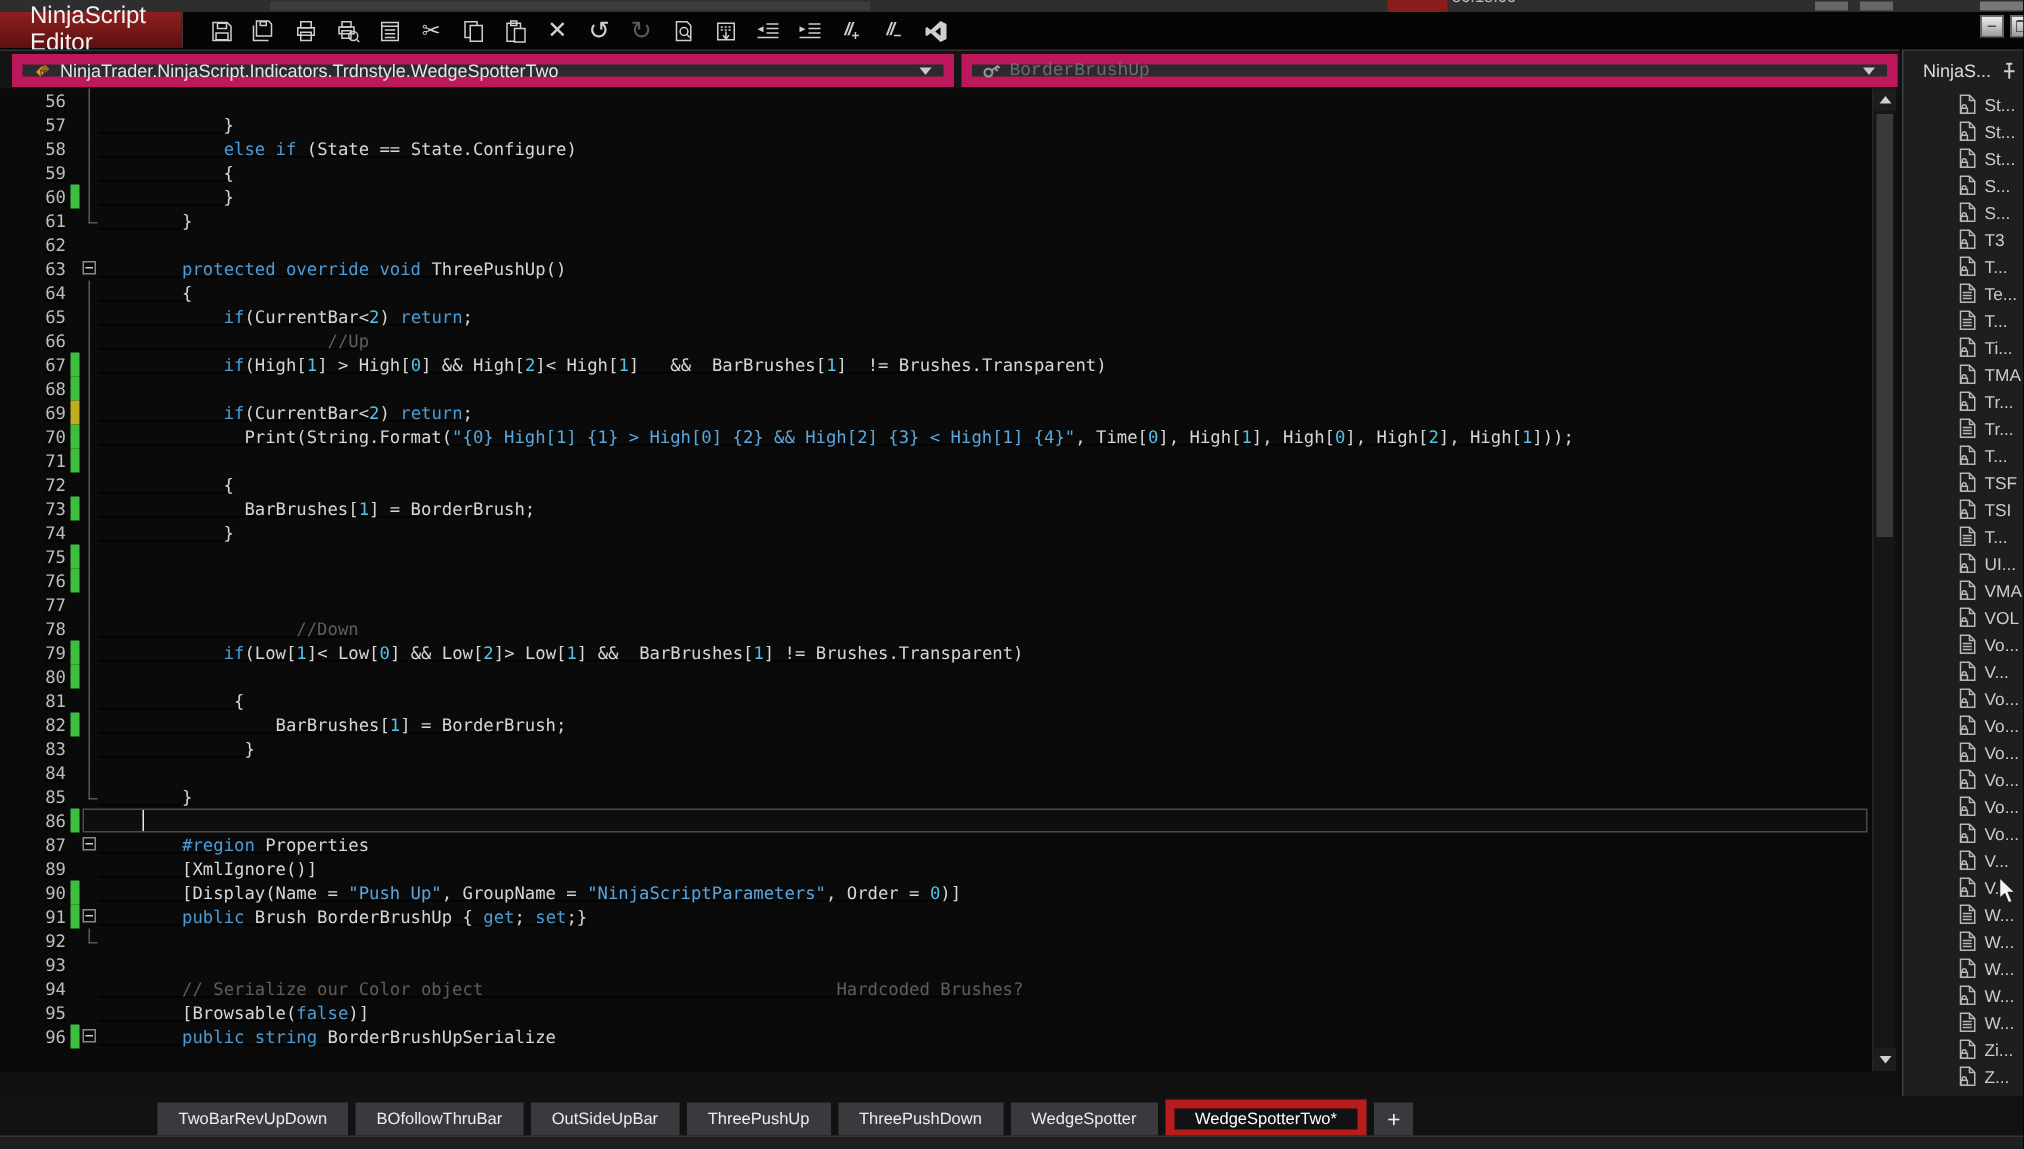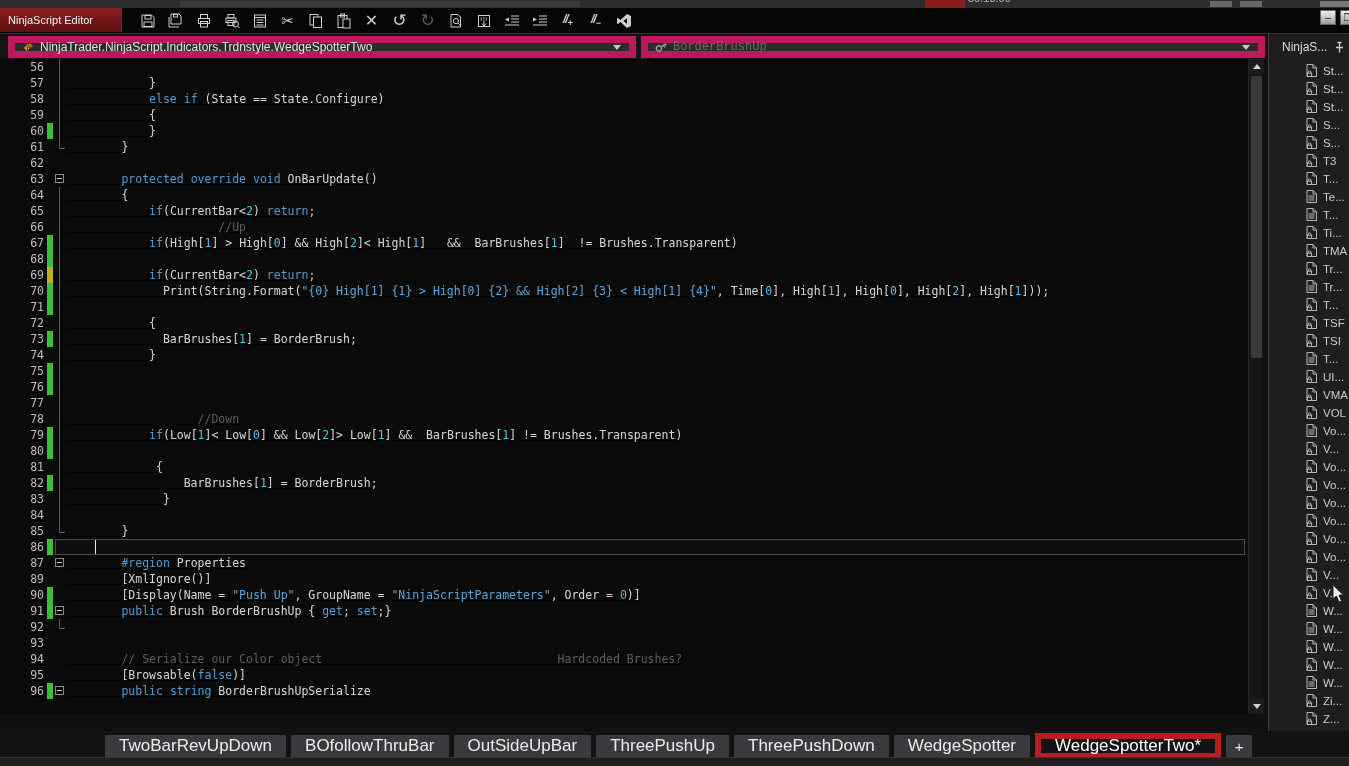--- a/index.html
+++ b/index.html
@@ -9,22 +9,22 @@
 
   
   #sliver { position:absolute; left:0; top:0; width:1349px; height:8px; background:#2e2e2e; overflow:hidden; }
   .sliver-frag { position:absolute; top:1px; height:6px; background:#4a4a4a; }
   #sliver-badge { position:absolute; left:925px; top:0; width:40px; height:8px; background:#8a1c1c; }
   #sliver-clock { position:absolute; left:968px; top:-8px; height:16px; color:#b9b9b9; font-size:11px; }
 
   
   #titlebar { position:absolute; left:0; top:8px; width:1349px; height:25px; background:#050505; }
   #app-tab { position:absolute; left:0; top:0; width:122px; height:24px;
-    background:linear-gradient(#8d1f1f,#5d1010); color:#f2f2f2; font-size:11px;
-    display:flex; align-items:center; padding-left:8px; border-right:1px solid #3a3a3a; }
+    background:linear-gradient(#8d1f1f,#5d1010); color:#f2f2f2; font-size:16px;
+    display:flex; align-items:center; padding-left:20px; border-right:1px solid #3a3a3a; }
   #toolbar { position:absolute; left:137px; top:0; height:25px; display:flex; align-items:center; gap:7px; }
   .tbtn { width:21px; height:21px; display:flex; align-items:center; justify-content:center;
     color:#cfcfcf; font-size:15px; line-height:1; }
   .tbtn svg { display:block; }
   .tbtn.dim { color:#5a5a5a; }
   .tbtn .cmt { font-size:12px; font-style:italic; font-weight:bold; letter-spacing:-1px; }
   .tbtn .cmt sub { font-size:9px; font-style:normal; }
   #winbtns { position:absolute; right:0; top:2px; display:flex; gap:4px; }
   .winbtn { width:16px; height:15px; background:linear-gradient(#efefef,#9c9c9c); color:#111;
     font-size:10px; display:flex; align-items:center; justify-content:center; border:1px solid #666; }
@@ -75,21 +75,21 @@
   #rpanel { position:absolute; left:1268px; top:33px; width:81px; height:698px; background:#1e1e1f; border-left:1px solid #3f3f46; border-top:1px solid #323232; }
   #rpanel-header { height:26px; display:flex; align-items:center; color:#dcdcdc; font-size:12px; padding-left:13px; }
   #pin { margin-left:auto; margin-right:4px; display:flex; }
   #rlist { position:absolute; left:0; top:28px; right:0; bottom:0; overflow:hidden; }
   .ritem { height:18px; display:flex; align-items:center; padding-left:36px; gap:5px; color:#cccccc; font-size:11.5px; white-space:nowrap; }
   .ritem svg { flex:0 0 auto; }
 
   
   #tabrow { position:absolute; left:0; top:731px; width:1349px; height:26px; background:#121212; }
   #tabs { position:absolute; left:105px; top:2px; display:flex; gap:5px; align-items:flex-end; }
-  .tab { height:22px; background:#3a3a3e; color:#ececec; font-size:17px; padding:0 14px;
+  .tab { height:22px; background:#3a3a3e; color:#ececec; font-size:11px; padding:0 14px;
     display:flex; align-items:center; }
   .tab.active { height:26px; margin-bottom:-2px; background:#121216; color:#ffffff;
     border:6px solid #b91c1c; }
   .tab.add { width:26px; padding:0; justify-content:center; font-size:15px; color:#f0f0f0; }
   #bottomstrip { position:absolute; left:0; top:757px; width:1349px; height:9px; background:#1f1f1f; border-top:1px solid #343434; }
 
   
   #cursor { position:absolute; left:1332px; top:584px; z-index:50; }
 </style>
 </head>
@@ -282,21 +282,21 @@
         <span class="barcol"></span>
         <span class="foldcol"></span>
         <pre class="code"></pre>
       </div>
       <div class="row">
         <span class="ln">63</span>
         <span class="barcol"></span>
         <span class="foldcol">
           <span class="foldbox"></span>
         </span>
-        <pre class="code"><span>        </span><span class="k">protected</span><span> </span><span class="k">override</span><span> </span><span class="k">void</span><span> OnBarUpdate()</span></pre>
+        <pre class="code"><span>        </span><span class="k">protected</span><span> </span><span class="k">override</span><span> </span><span class="k">void</span><span> ThreePushUp()</span></pre>
       </div>
       <div class="row">
         <span class="ln">64</span>
         <span class="barcol"></span>
         <span class="foldcol line"></span>
         <pre class="code"><span>        {</span></pre>
       </div>
       <div class="row">
         <span class="ln">65</span>
         <span class="barcol"></span>

